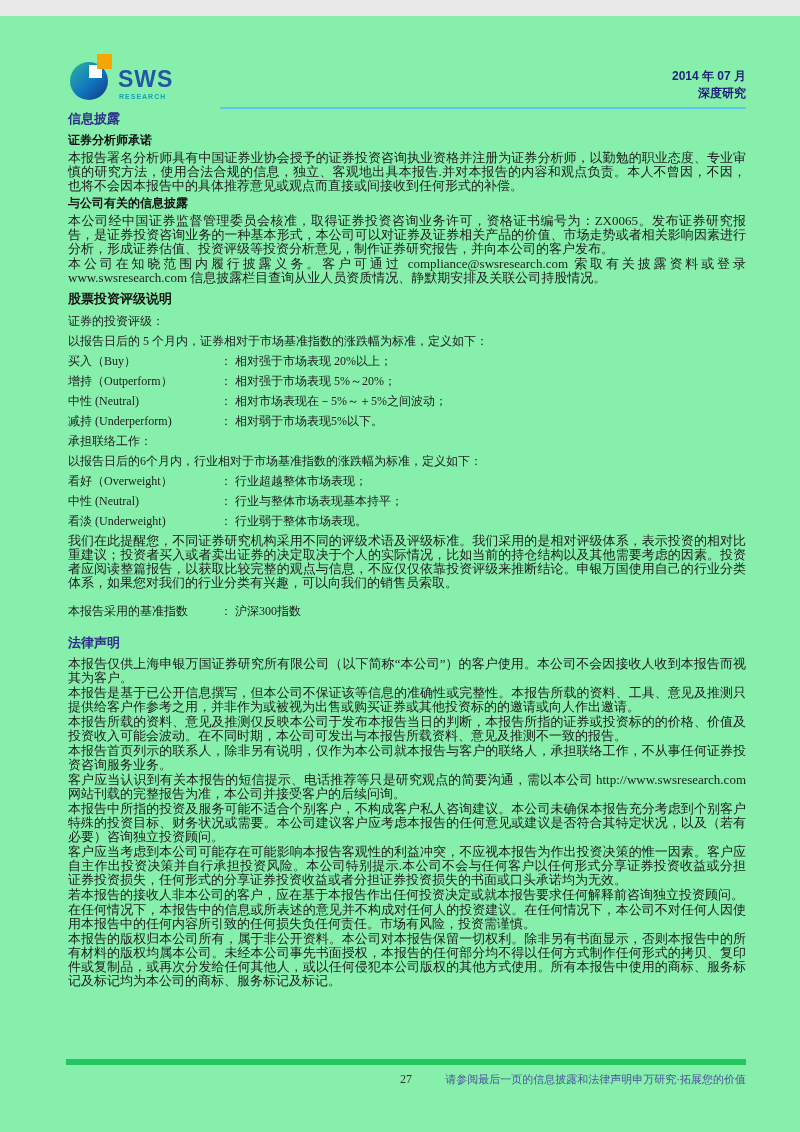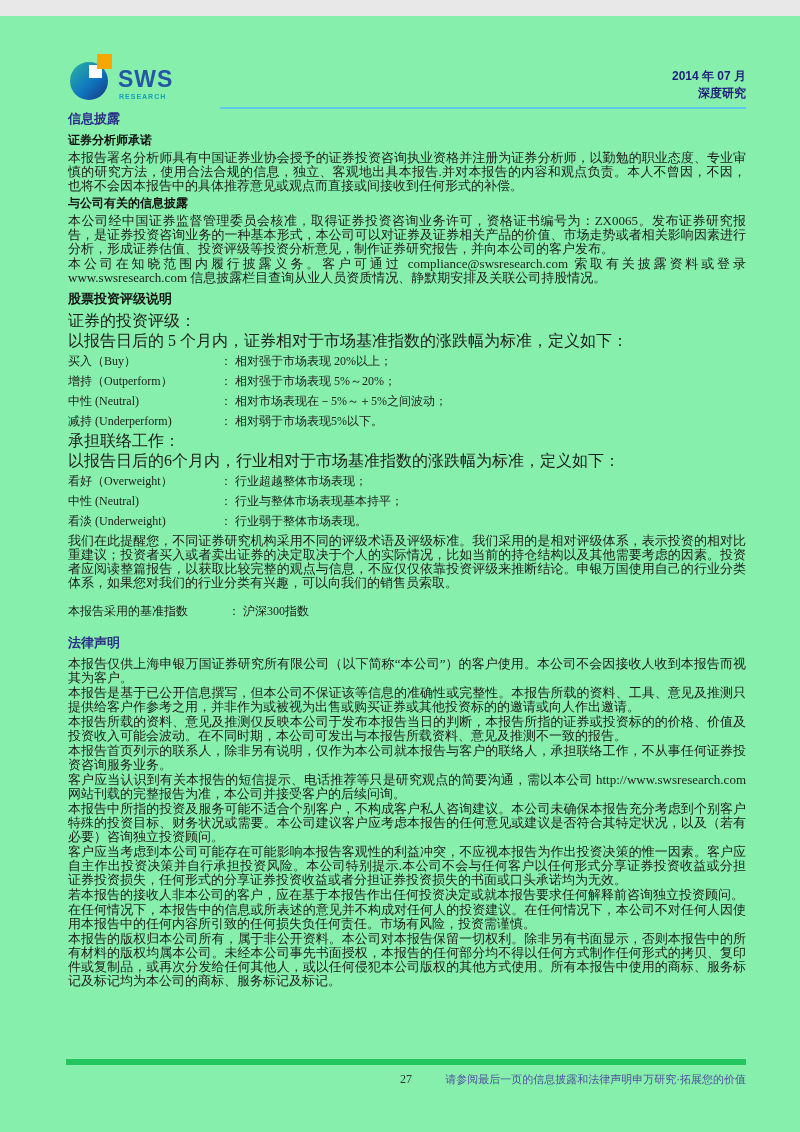--- a/index.html
+++ b/index.html
@@ -42,25 +42,25 @@
   .subhead-lg{
     font-family:"Liberation Sans","DejaVu Sans",sans-serif;
     font-weight:bold;font-size:13px;color:#111;
     margin:5px 0 3px 0;
   }
   .para{
     font-size:13px;line-height:14px;
     text-align:justify;text-justify:inter-ideograph;
     margin:0 0 1px 0;
   }
-  .line{font-size:16px;line-height:20px;}
+  .line{font-size:12px;line-height:20px;}
   .rating-row{display:flex;font-size:12px;line-height:20px;justify-content:flex-end;}
   .rating-term{width:152px;flex:none;}
   .rating-def{flex:1;}
-  .benchmark{display:flex;font-size:12px;line-height:17px;margin:13px 0 0 0;gap:8px;}
+  .benchmark{display:flex;font-size:12px;line-height:17px;margin:13px 0 0 0;}
   .benchmark .rating-term{width:152px;flex:none;}
   .legal-title{margin:14px 0 5px 0;}
   
   .footer{
     position:absolute;left:66px;right:54px;top:1043px;
     border-top:6px solid #22c55e;
     padding-top:7px;
     display:flex;justify-content:flex-end;align-items:baseline;
     font-family:"Liberation Sans","DejaVu Sans",sans-serif;
     font-size:11px;color:#4f4f9f;

